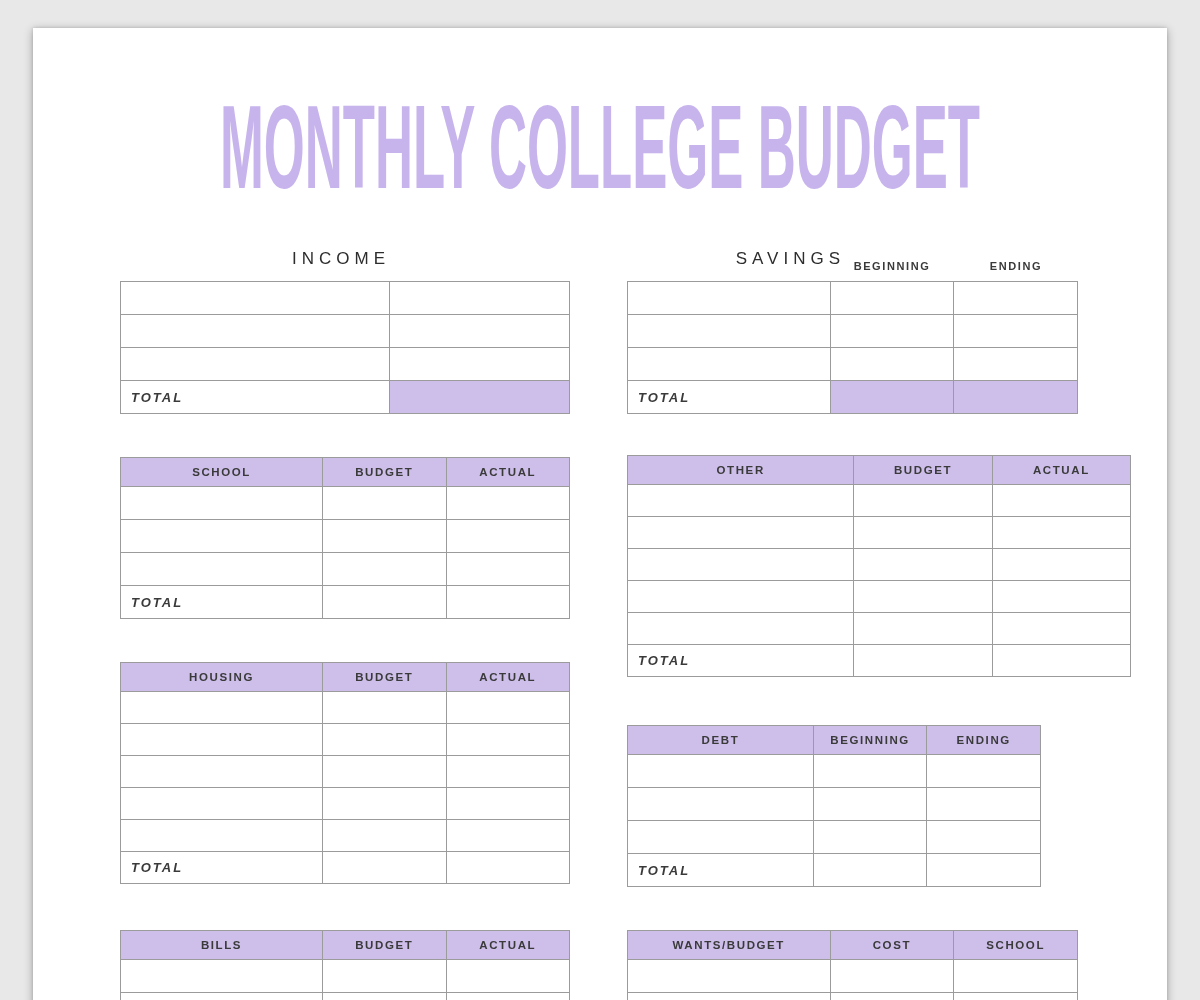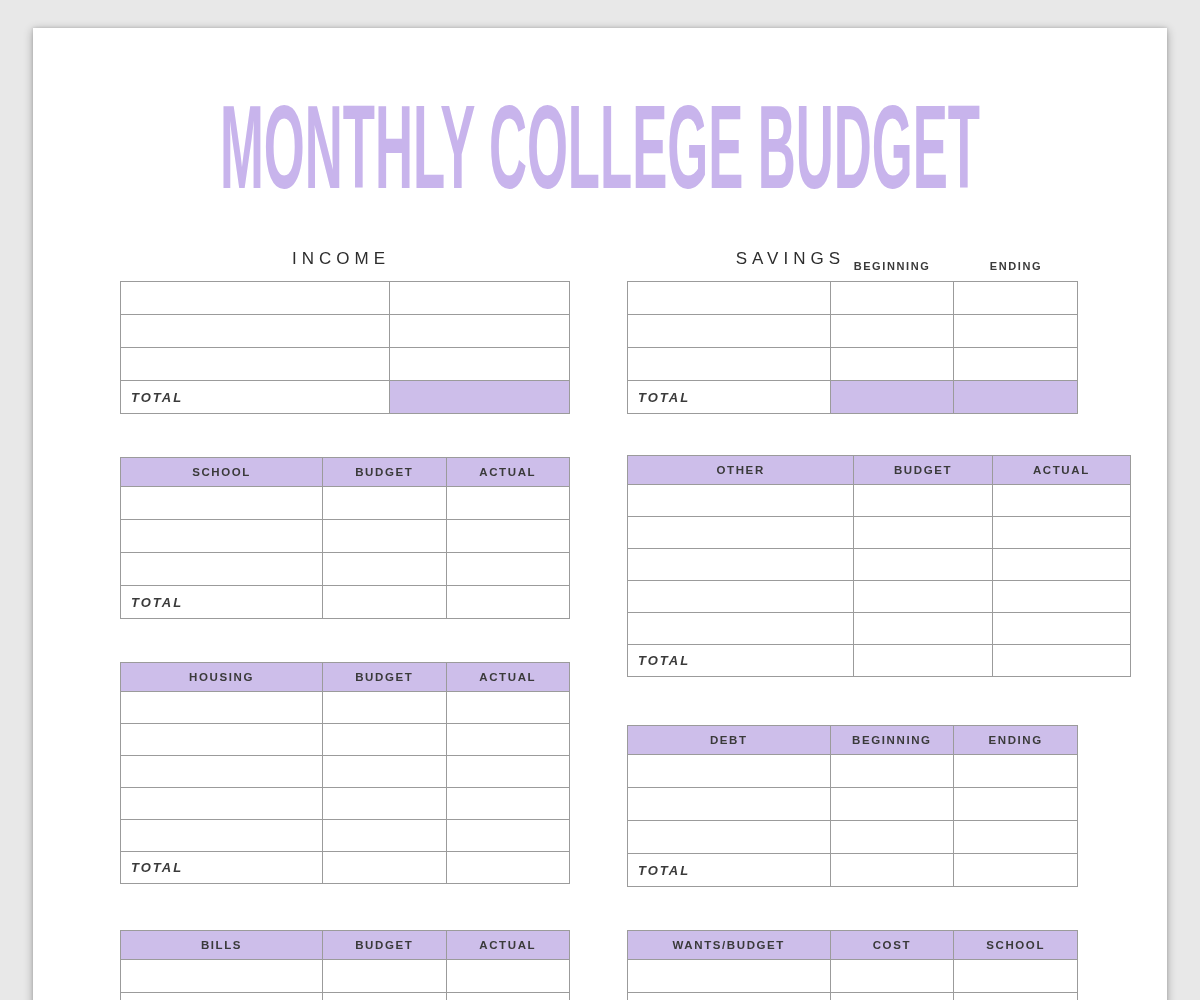--- a/index.html
+++ b/index.html
@@ -279,21 +279,21 @@
       </tbody>
     <tfoot>
       <tr>
         <td class="total-label">TOTAL</td>
         <td></td>
         <td></td>
       </tr>
     </tfoot>
   </table>
 
-  <table class="budget rh33" style="left:594px; top:697px; width:451px;">
+  <table class="budget rh33" style="left:594px; top:697px; width:414px;">
     <colgroup>
         <col style="width:45%">
         <col style="width:27.5%">
         <col style="width:27.5%">
       </colgroup>
     <thead>
       <tr>
         <th class="hdr">DEBT</th>
         <th class="hdr">BEGINNING</th>
         <th class="hdr">ENDING</th>

